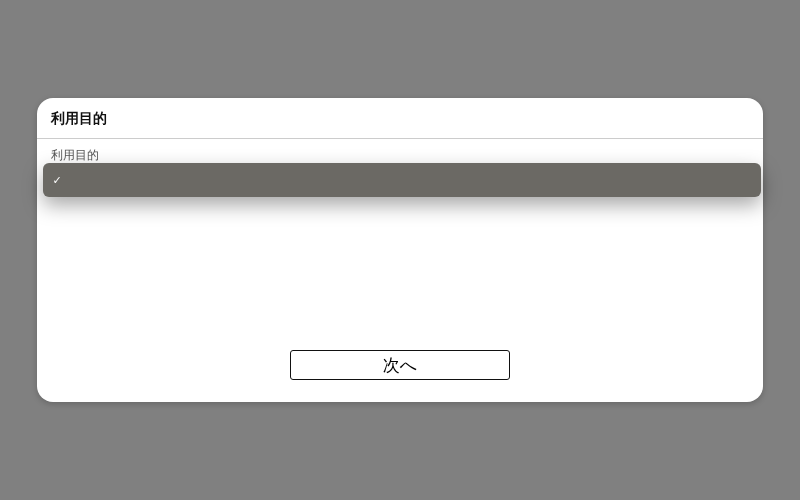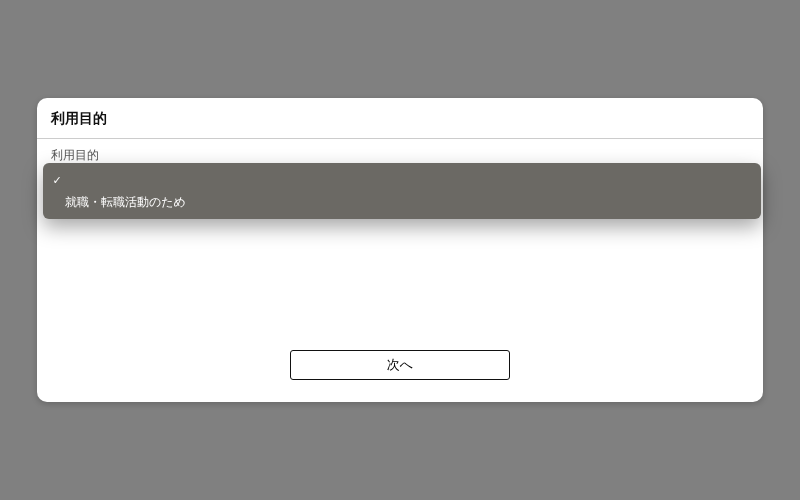--- a/index.html
+++ b/index.html
@@ -8,21 +8,21 @@
     background: #808080;
     font-family: -apple-system, "Hiragino Sans", "Hiragino Kaku Gothic ProN", Meiryo, sans-serif;
     display: flex;
     align-items: center;
     justify-content: center;
   }
   .card {
     width: 726px;
     height: 304px;
     background: #fff;
-    border-radius: 10px;
+    border-radius: 16px;
     box-shadow: 0 2px 6px rgba(0,0,0,0.2);
     position: relative;
     display: flex;
     flex-direction: column;
   }
   .card-header {
     padding: 12px 14px 10px 14px;
     border-bottom: 1px solid #ccc;
   }
   .card-title {
@@ -80,21 +80,21 @@
     padding: 0 0 22px 0;
     display: flex;
     justify-content: center;
   }
   .next-btn {
     width: 220px;
     height: 30px;
     background: #fff;
     border: 1px solid #111;
     border-radius: 3px;
-    font-size: 13px;
+    font-size: 17px;
     cursor: pointer;
     display: flex;
     align-items: center;
     justify-content: center;
   }
 </style>
 </head>
 <body>
 
 <div class="card">
@@ -104,24 +104,20 @@
   </div>
 
   <div class="form-area">
     <div class="field-label">利用目的</div>
     <div class="select-box"></div>
 
     <div class="dropdown">
       <div class="dropdown-item placeholder">
         <span class="check">✓</span>
       </div>
-      <div class="dropdown-item">
-        <span class="check"></span>
-        <span>就職・転職活動のため</span>
-      </div>
     </div>
   </div>
 
   <div class="card-footer">
     <div class="next-btn">
       <span>次へ</span>
     </div>
   </div>
 
 </div>

